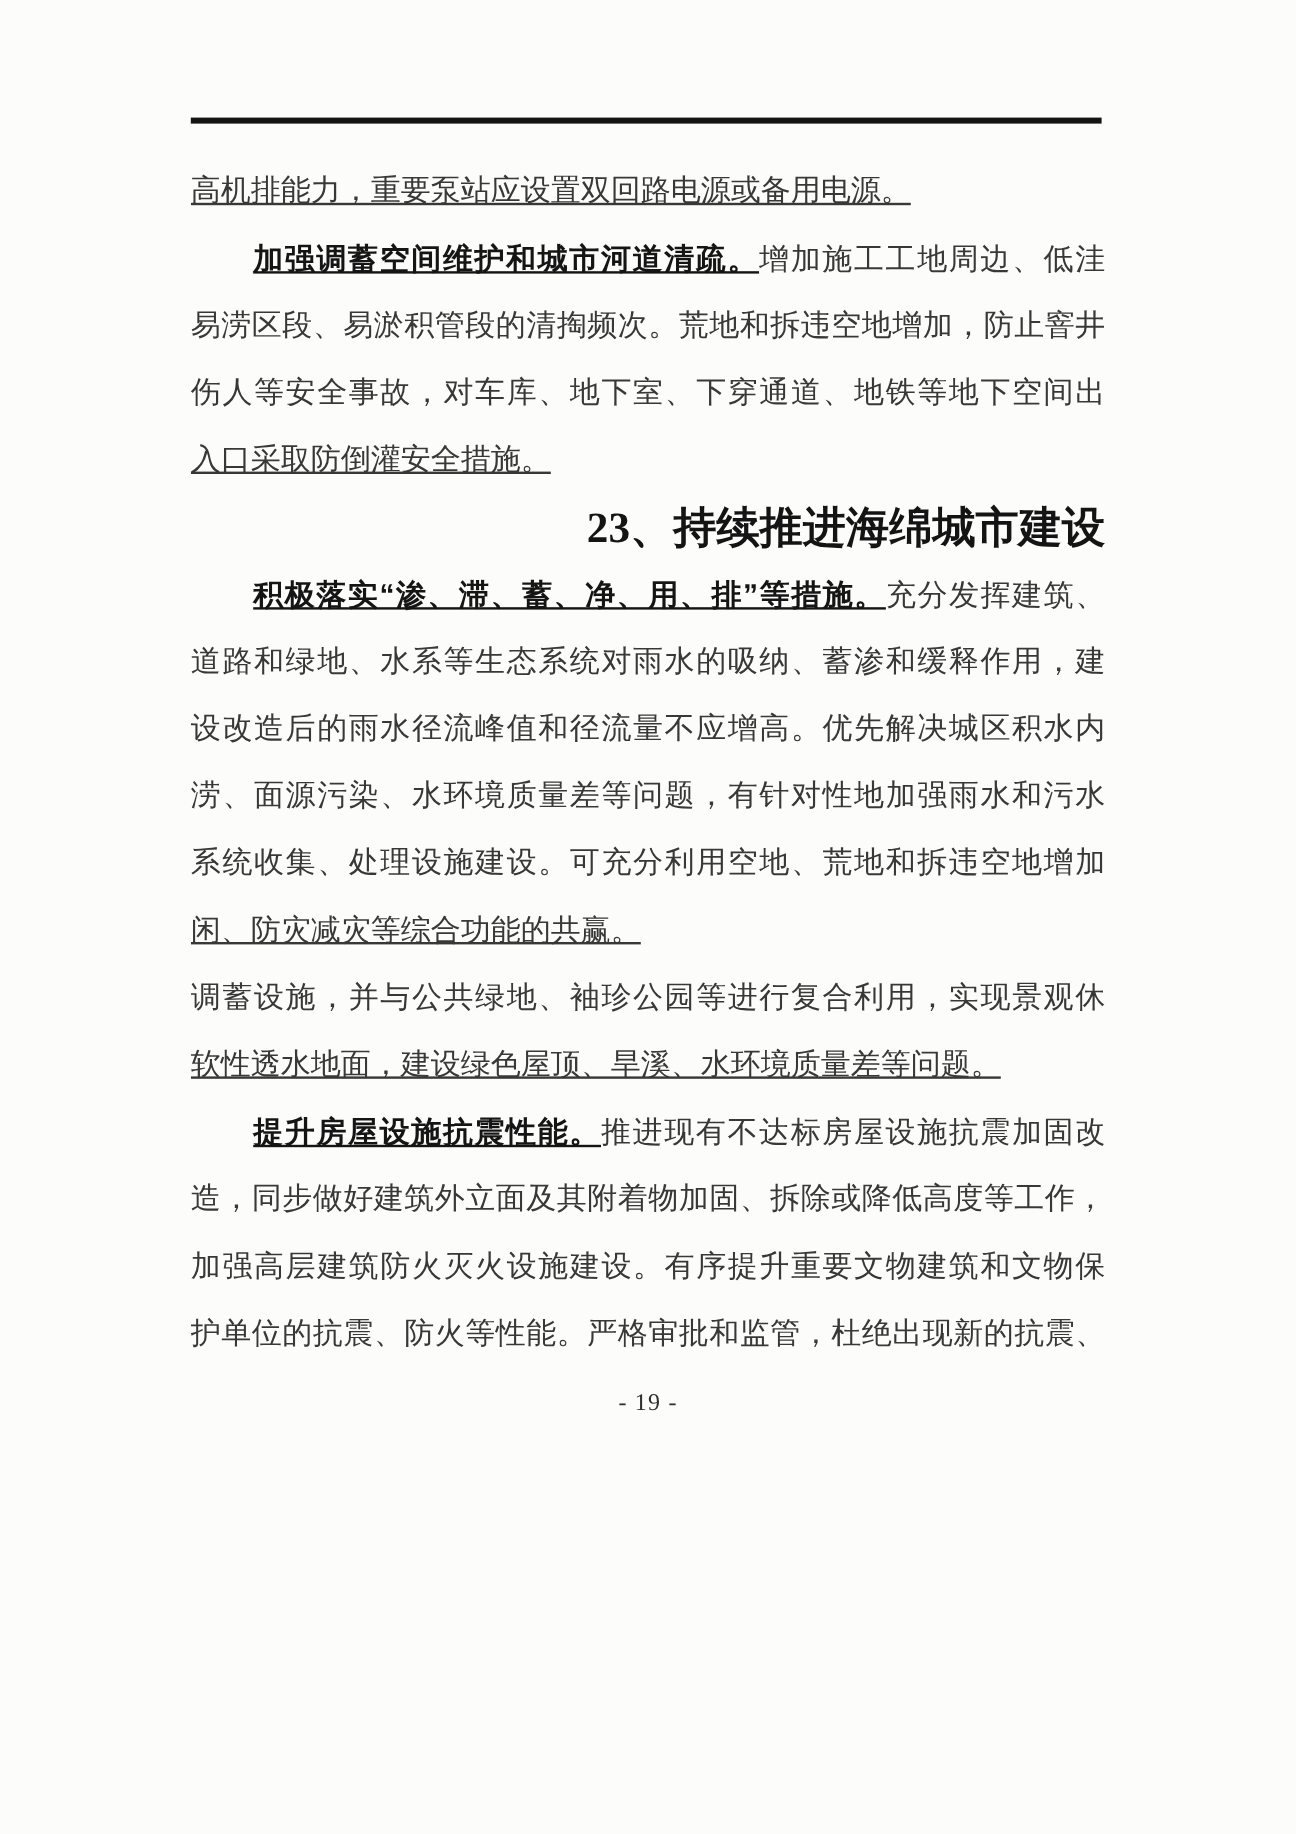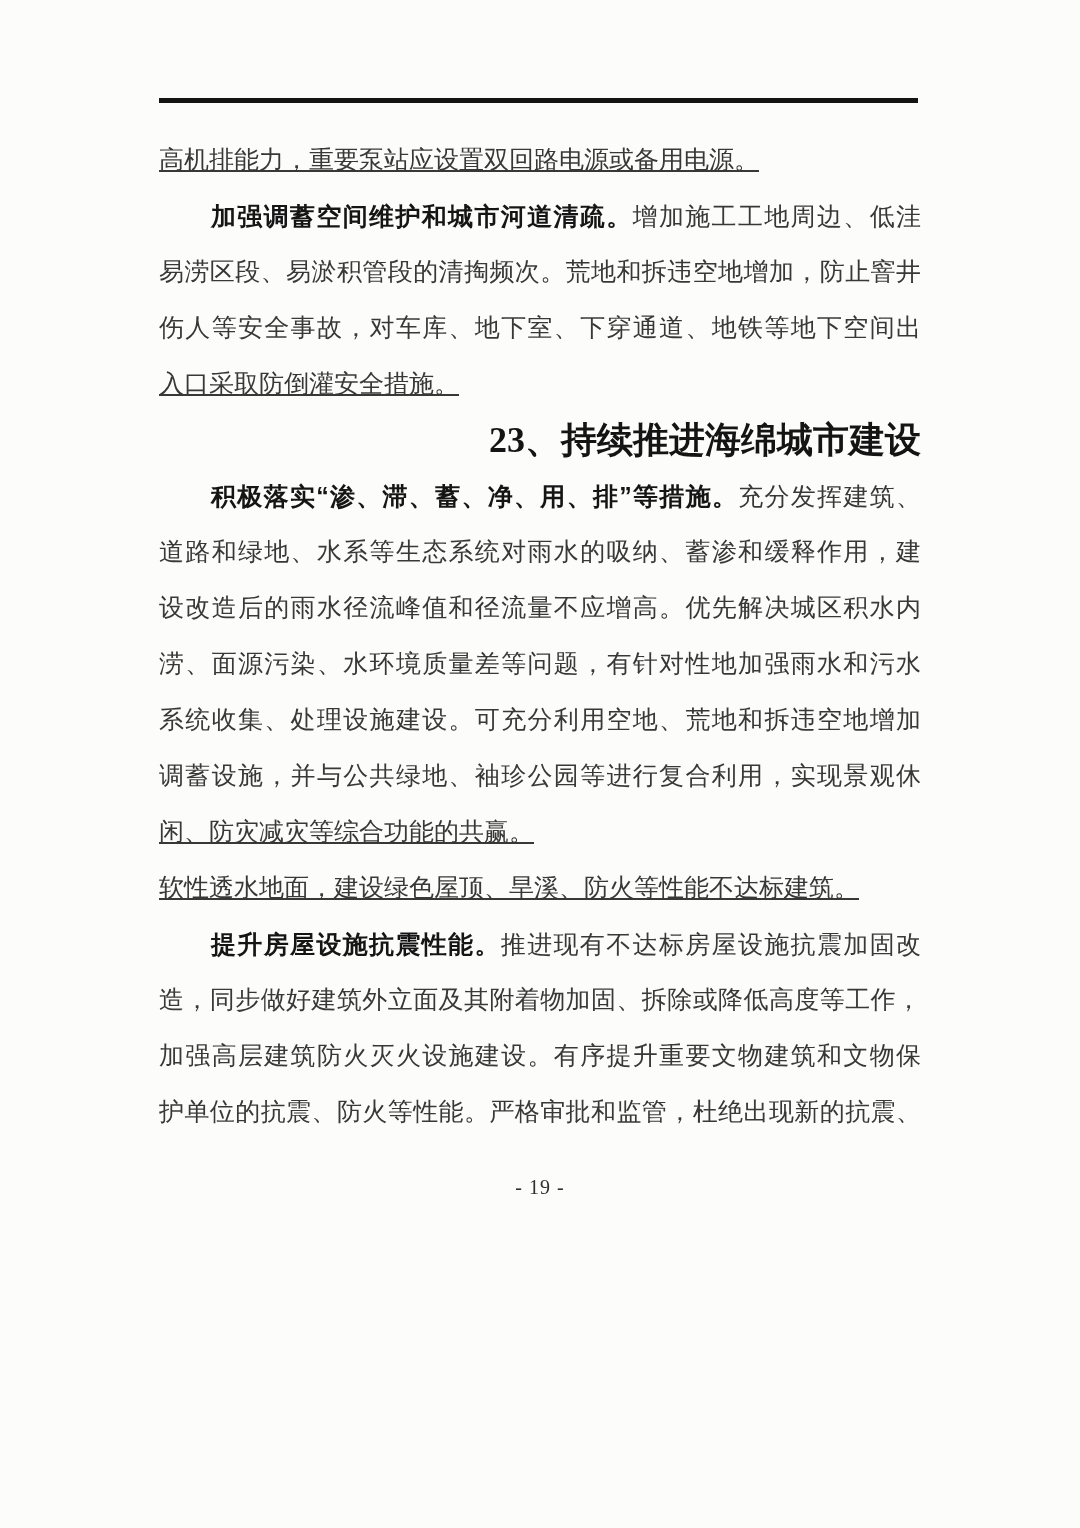--- a/index.html
+++ b/index.html
@@ -42,33 +42,34 @@
     text-align-last: left;
     text-decoration: underline;
   }
   .line.indent {
     text-indent: 52px;
   }
   .lead {
     font-weight: 700;
     color: #151515;
     font-family: "Liberation Sans", "DejaVu Sans", sans-serif;
+    text-decoration: underline;
   }
   .heading {
     height: 56px;
     line-height: 56px;
     font-size: 36px;
     font-weight: 700;
     color: #141414;
     text-indent: 52px;
     text-align: right;
     overflow: hidden;
   }
   .footer {
-    margin-top: 36px;
+    margin-top: 18px;
     text-align: center;
     font-size: 20px;
     color: #2e2e2e;
     letter-spacing: 1px;
   }
 </style>
 </head>
 <body>
 
 <div class="page">
@@ -83,24 +84,24 @@
       <div class="line">伤人等安全事故，对车库、地下室、下穿通道、地铁等地下空间出</div>
       <div class="line last">入口采取防倒灌安全措施。</div>
 
       <div class="heading">23、持续推进海绵城市建设</div>
 
       <div class="line indent"><span class="lead">积极落实“渗、滞、蓄、净、用、排”等措施。</span><span>充分发挥建筑、</span></div>
       <div class="line">道路和绿地、水系等生态系统对雨水的吸纳、蓄渗和缓释作用，建</div>
       <div class="line">设改造后的雨水径流峰值和径流量不应增高。优先解决城区积水内</div>
       <div class="line">涝、面源污染、水环境质量差等问题，有针对性地加强雨水和污水</div>
       <div class="line">系统收集、处理设施建设。可充分利用空地、荒地和拆违空地增加</div>
+      <div class="line last">闲、防灾减灾等综合功能的共赢。</div>
       <div class="line">调蓄设施，并与公共绿地、袖珍公园等进行复合利用，实现景观休</div>
-      <div class="line last">闲、防灾减灾等综合功能的共赢。</div>
 
-      <div class="line last">软性透水地面，建设绿色屋顶、旱溪、防火等性能不达标建筑。</div>
+      <div class="line last">软性透水地面，建设绿色屋顶、旱溪、水环境质量差等问题。</div>
 
 
       <div class="line indent"><span class="lead">提升房屋设施抗震性能。</span><span>推进现有不达标房屋设施抗震加固改</span></div>
       <div class="line">造，同步做好建筑外立面及其附着物加固、拆除或降低高度等工作，</div>
       <div class="line">加强高层建筑防火灭火设施建设。有序提升重要文物建筑和文物保</div>
       <div class="line">护单位的抗震、防火等性能。严格审批和监管，杜绝出现新的抗震、</div>
     </div>
 
     <div class="footer">- 19 -</div>
 

